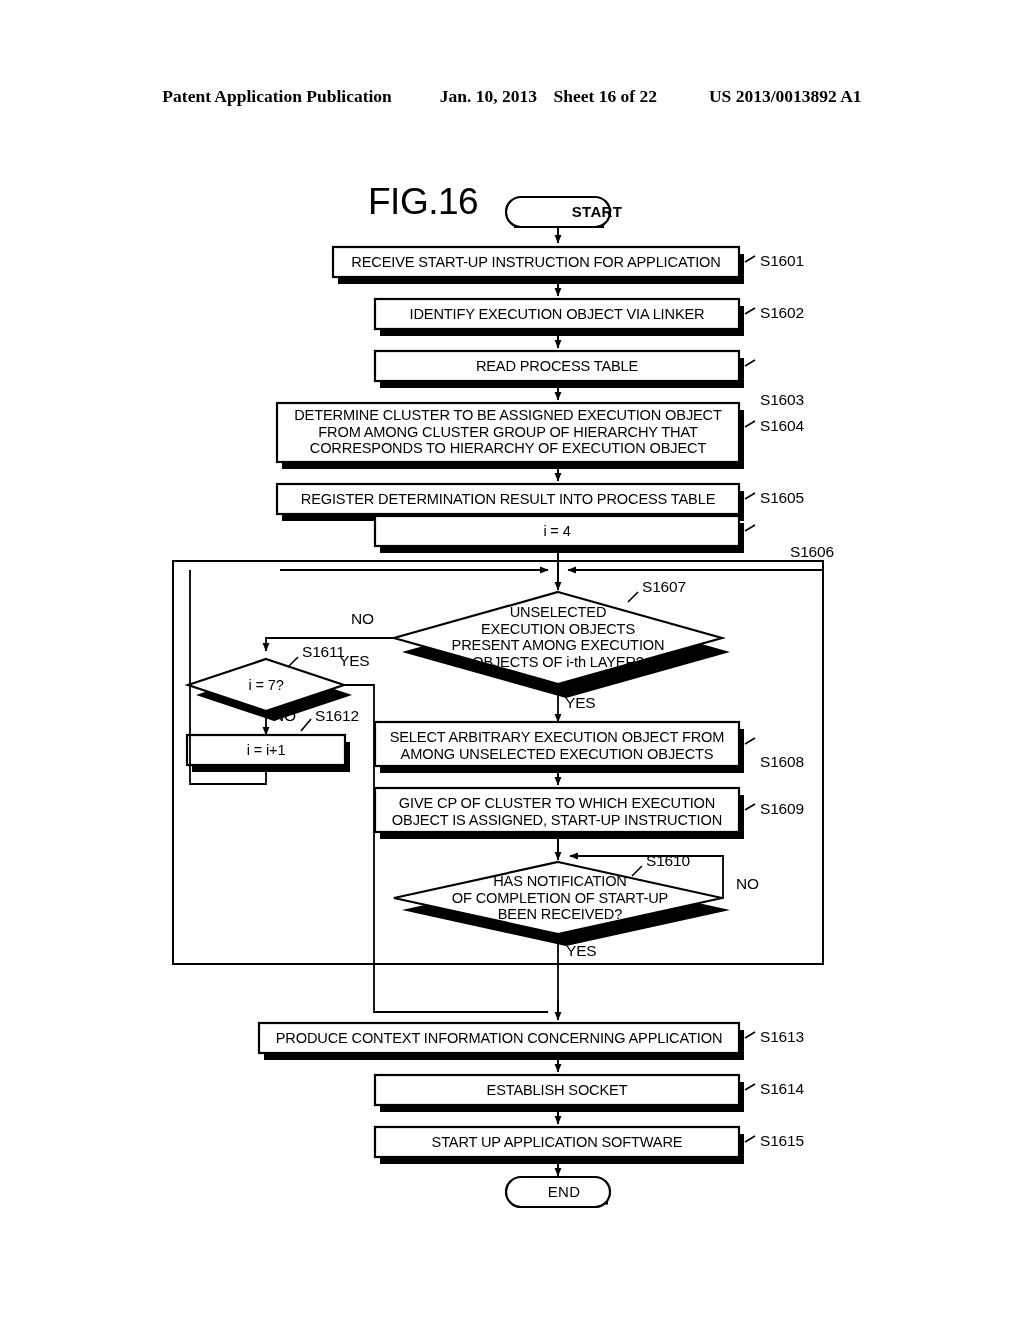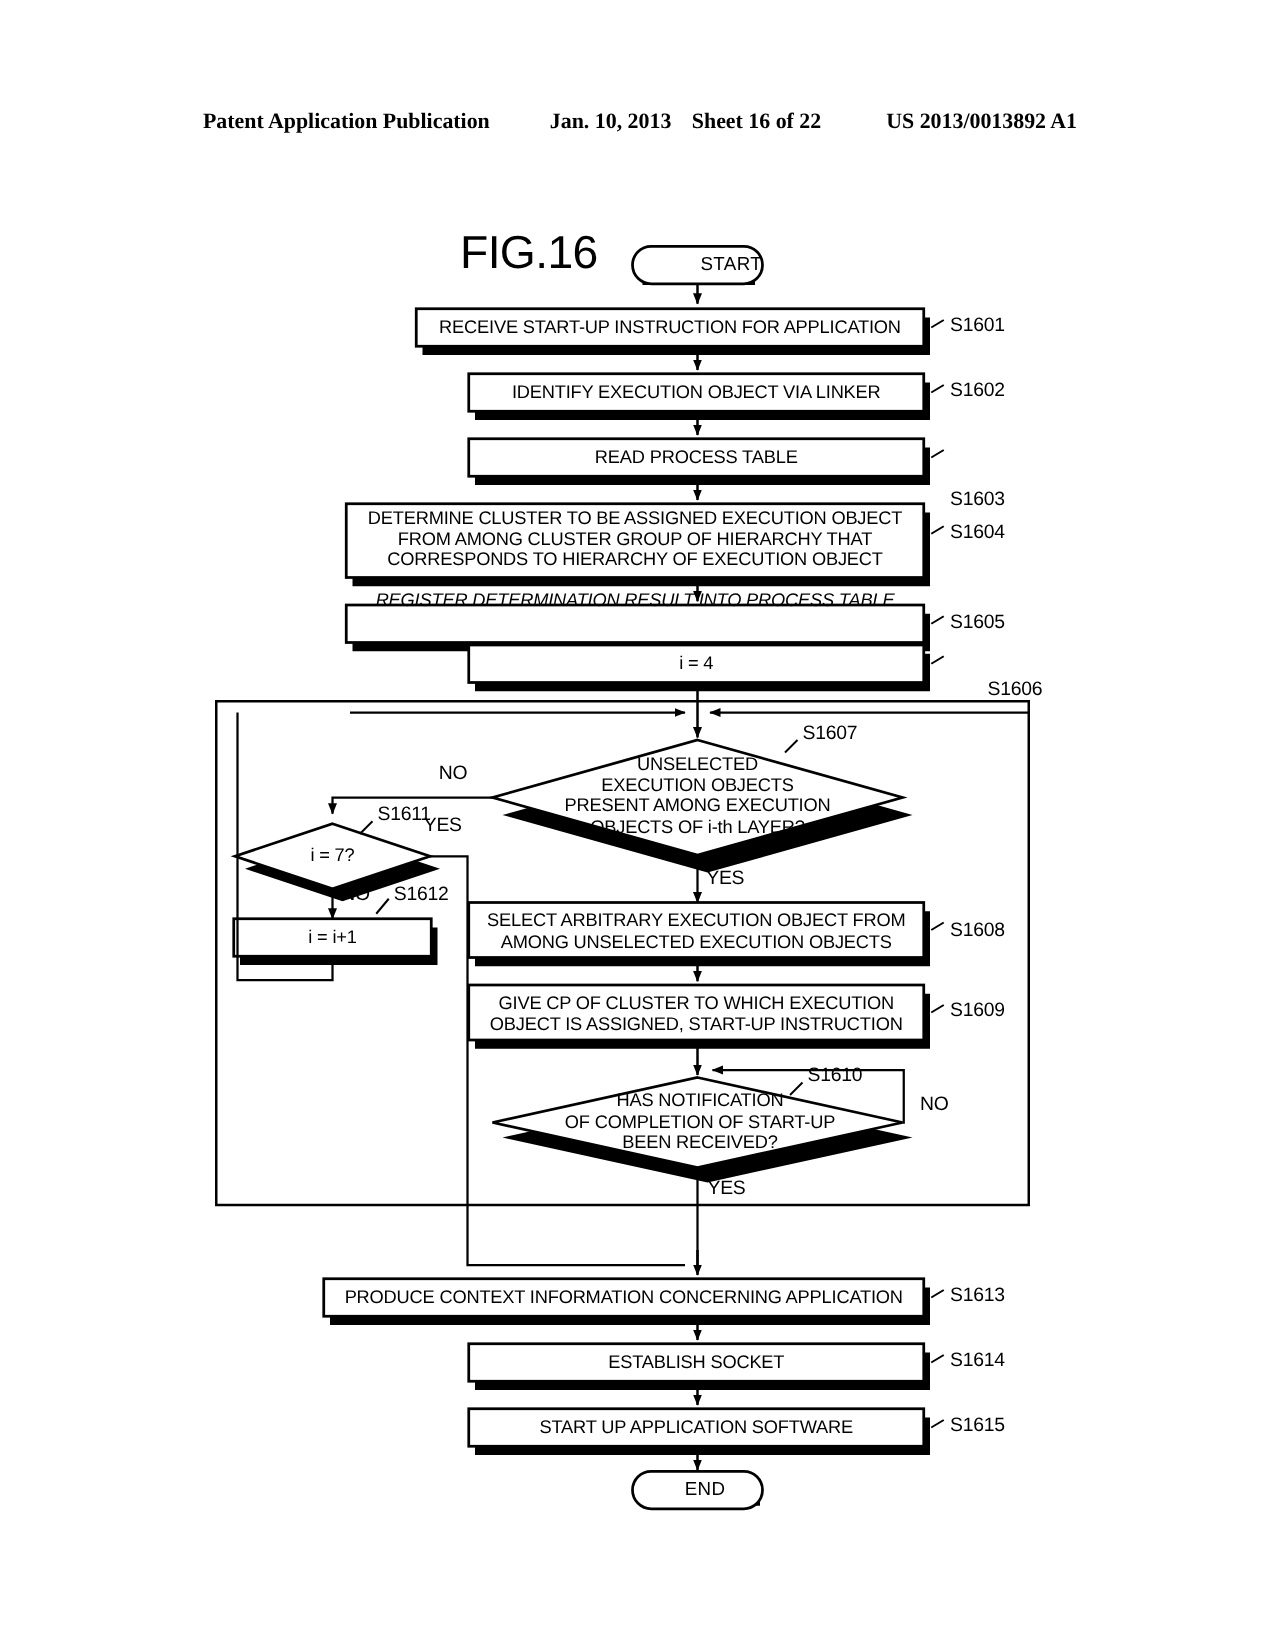--- a/index.html
+++ b/index.html
@@ -172,30 +172,30 @@
     <path d="M745,810 l10,-6" stroke="#000" stroke-width="1.6"></path>
     <path d="M632,876 l10,-10" stroke="#000" stroke-width="1.6"></path>
     <path d="M288,667 l10,-10" stroke="#000" stroke-width="1.6"></path>
     <path d="M301,731 l10,-12" stroke="#000" stroke-width="1.6"></path>
     <path d="M745,1038 l10,-6" stroke="#000" stroke-width="1.6"></path>
     <path d="M745,1090 l10,-6" stroke="#000" stroke-width="1.6"></path>
     <path d="M745,1142 l10,-6" stroke="#000" stroke-width="1.6"></path>
   </g>
 </svg>
 
-<div class="node-text term-text" style="left:523px;top:204px;width:124px;">START</div>
+<div class="node-text term-text" style="left:535px;top:204px;width:124px;font-weight:bold;">START</div>
 <div class="node-text term-text" style="left:506px;top:1184px;width:116px;">END</div>
 
 <div class="node-text" style="left:333px;top:254px;width:406px;">RECEIVE START-UP INSTRUCTION FOR APPLICATION</div>
 <div class="node-text" style="left:375px;top:306px;width:364px;">IDENTIFY EXECUTION OBJECT VIA LINKER</div>
 <div class="node-text" style="left:375px;top:358px;width:364px;">READ PROCESS TABLE</div>
 <div class="node-text" style="left:277px;top:407px;width:462px;">DETERMINE CLUSTER TO BE ASSIGNED EXECUTION OBJECT
 FROM AMONG CLUSTER GROUP OF HIERARCHY THAT
 CORRESPONDS TO HIERARCHY OF EXECUTION OBJECT</div>
-<div class="node-text" style="left:277px;top:473px;width:462px;font-style:italic;">REGISTER DETERMINATION RESULT INTO PROCESS TABLE</div>
+<div class="node-text" style="left:277px;top:491px;width:462px;">REGISTER DETERMINATION RESULT INTO PROCESS TABLE</div>
 <div class="node-text" style="left:375px;top:523px;width:364px;">i = 4</div>
 <div class="node-text" style="left:398px;top:604px;width:320px;">UNSELECTED
 EXECUTION OBJECTS
 PRESENT AMONG EXECUTION
 OBJECTS OF i-th LAYER?</div>
 <div class="node-text" style="left:375px;top:729px;width:364px;">SELECT ARBITRARY EXECUTION OBJECT FROM
 AMONG UNSELECTED EXECUTION OBJECTS</div>
 <div class="node-text" style="left:375px;top:795px;width:364px;">GIVE CP OF CLUSTER TO WHICH EXECUTION
 OBJECT IS ASSIGNED, START-UP INSTRUCTION</div>
 <div class="node-text" style="left:400px;top:873px;width:320px;">HAS NOTIFICATION
@@ -207,21 +207,21 @@
 <div class="node-text" style="left:375px;top:1082px;width:364px;">ESTABLISH SOCKET</div>
 <div class="node-text" style="left:375px;top:1134px;width:364px;">START UP APPLICATION SOFTWARE</div>
 
 <div class="step-label" style="left:760px;top:252px;">S1601</div>
 <div class="step-label" style="left:760px;top:304px;">S1602</div>
 <div class="step-label" style="left:760px;top:356px;margin-top:35px;">S1603</div>
 <div class="step-label" style="left:760px;top:417px;">S1604</div>
 <div class="step-label" style="left:760px;top:489px;text-align:center;">S1605</div>
 <div class="step-label" style="left:760px;top:543px;margin-left:30px;">S1606</div>
 <div class="step-label" style="left:642px;top:578px;">S1607</div>
-<div class="step-label" style="left:760px;top:736px;">S1608</div>
+<div class="step-label" style="left:760px;top:753px;">S1608</div>
 <div class="step-label" style="left:760px;top:800px;">S1609</div>
 <div class="step-label" style="left:646px;top:852px;">S1610</div>
 <div class="step-label" style="left:302px;top:643px;">S1611</div>
 <div class="step-label" style="left:315px;top:707px;">S1612</div>
 <div class="step-label" style="left:760px;top:1028px;">S1613</div>
 <div class="step-label" style="left:760px;top:1080px;">S1614</div>
 <div class="step-label" style="left:760px;top:1132px;">S1615</div>
 
 <div class="branch-label" style="left:351px;top:610px;">NO</div>
 <div class="branch-label" style="left:339px;top:652px;">YES</div>

